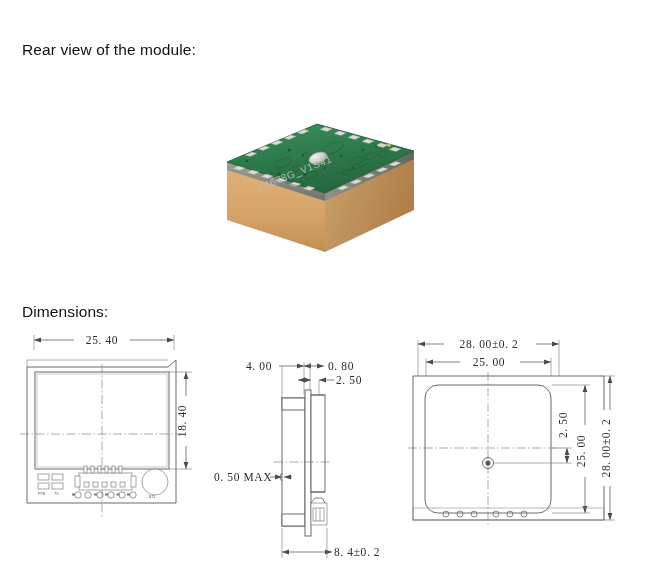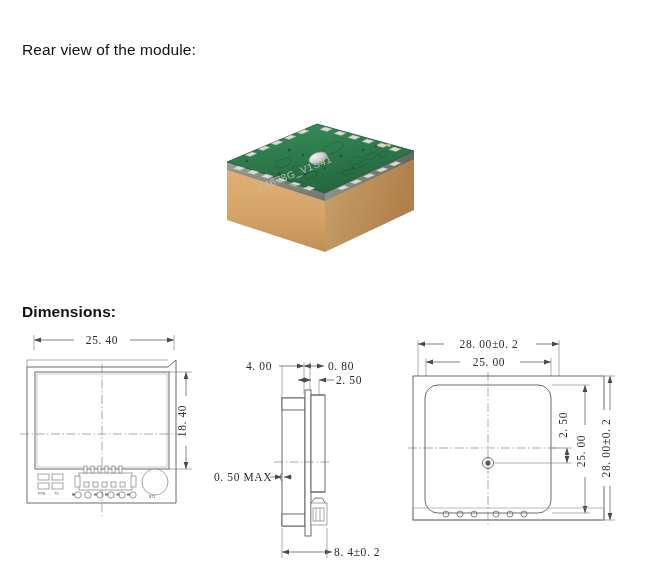--- a/index.html
+++ b/index.html
@@ -17,21 +17,21 @@
   }
   .heading {
     position: absolute;
     font-size: 15.5px;
     font-family: "Liberation Sans", sans-serif;
     color: #111111;
     letter-spacing: 0.1px;
     white-space: nowrap;
   }
   #rear-view-heading { left: 22px; top: 10px; margin-top: 31px; }
-  #dimensions-heading { left: 22px; top: 303px; font-weight: bold; }
+  #dimensions-heading { left: 22px; top: 303px; }
 
   
   #module-photo {
     position: absolute;
     left: 213px;
     top: 62px;
     width: 215px;
     height: 195px;
   }
   #module-photo svg { display: block; }

